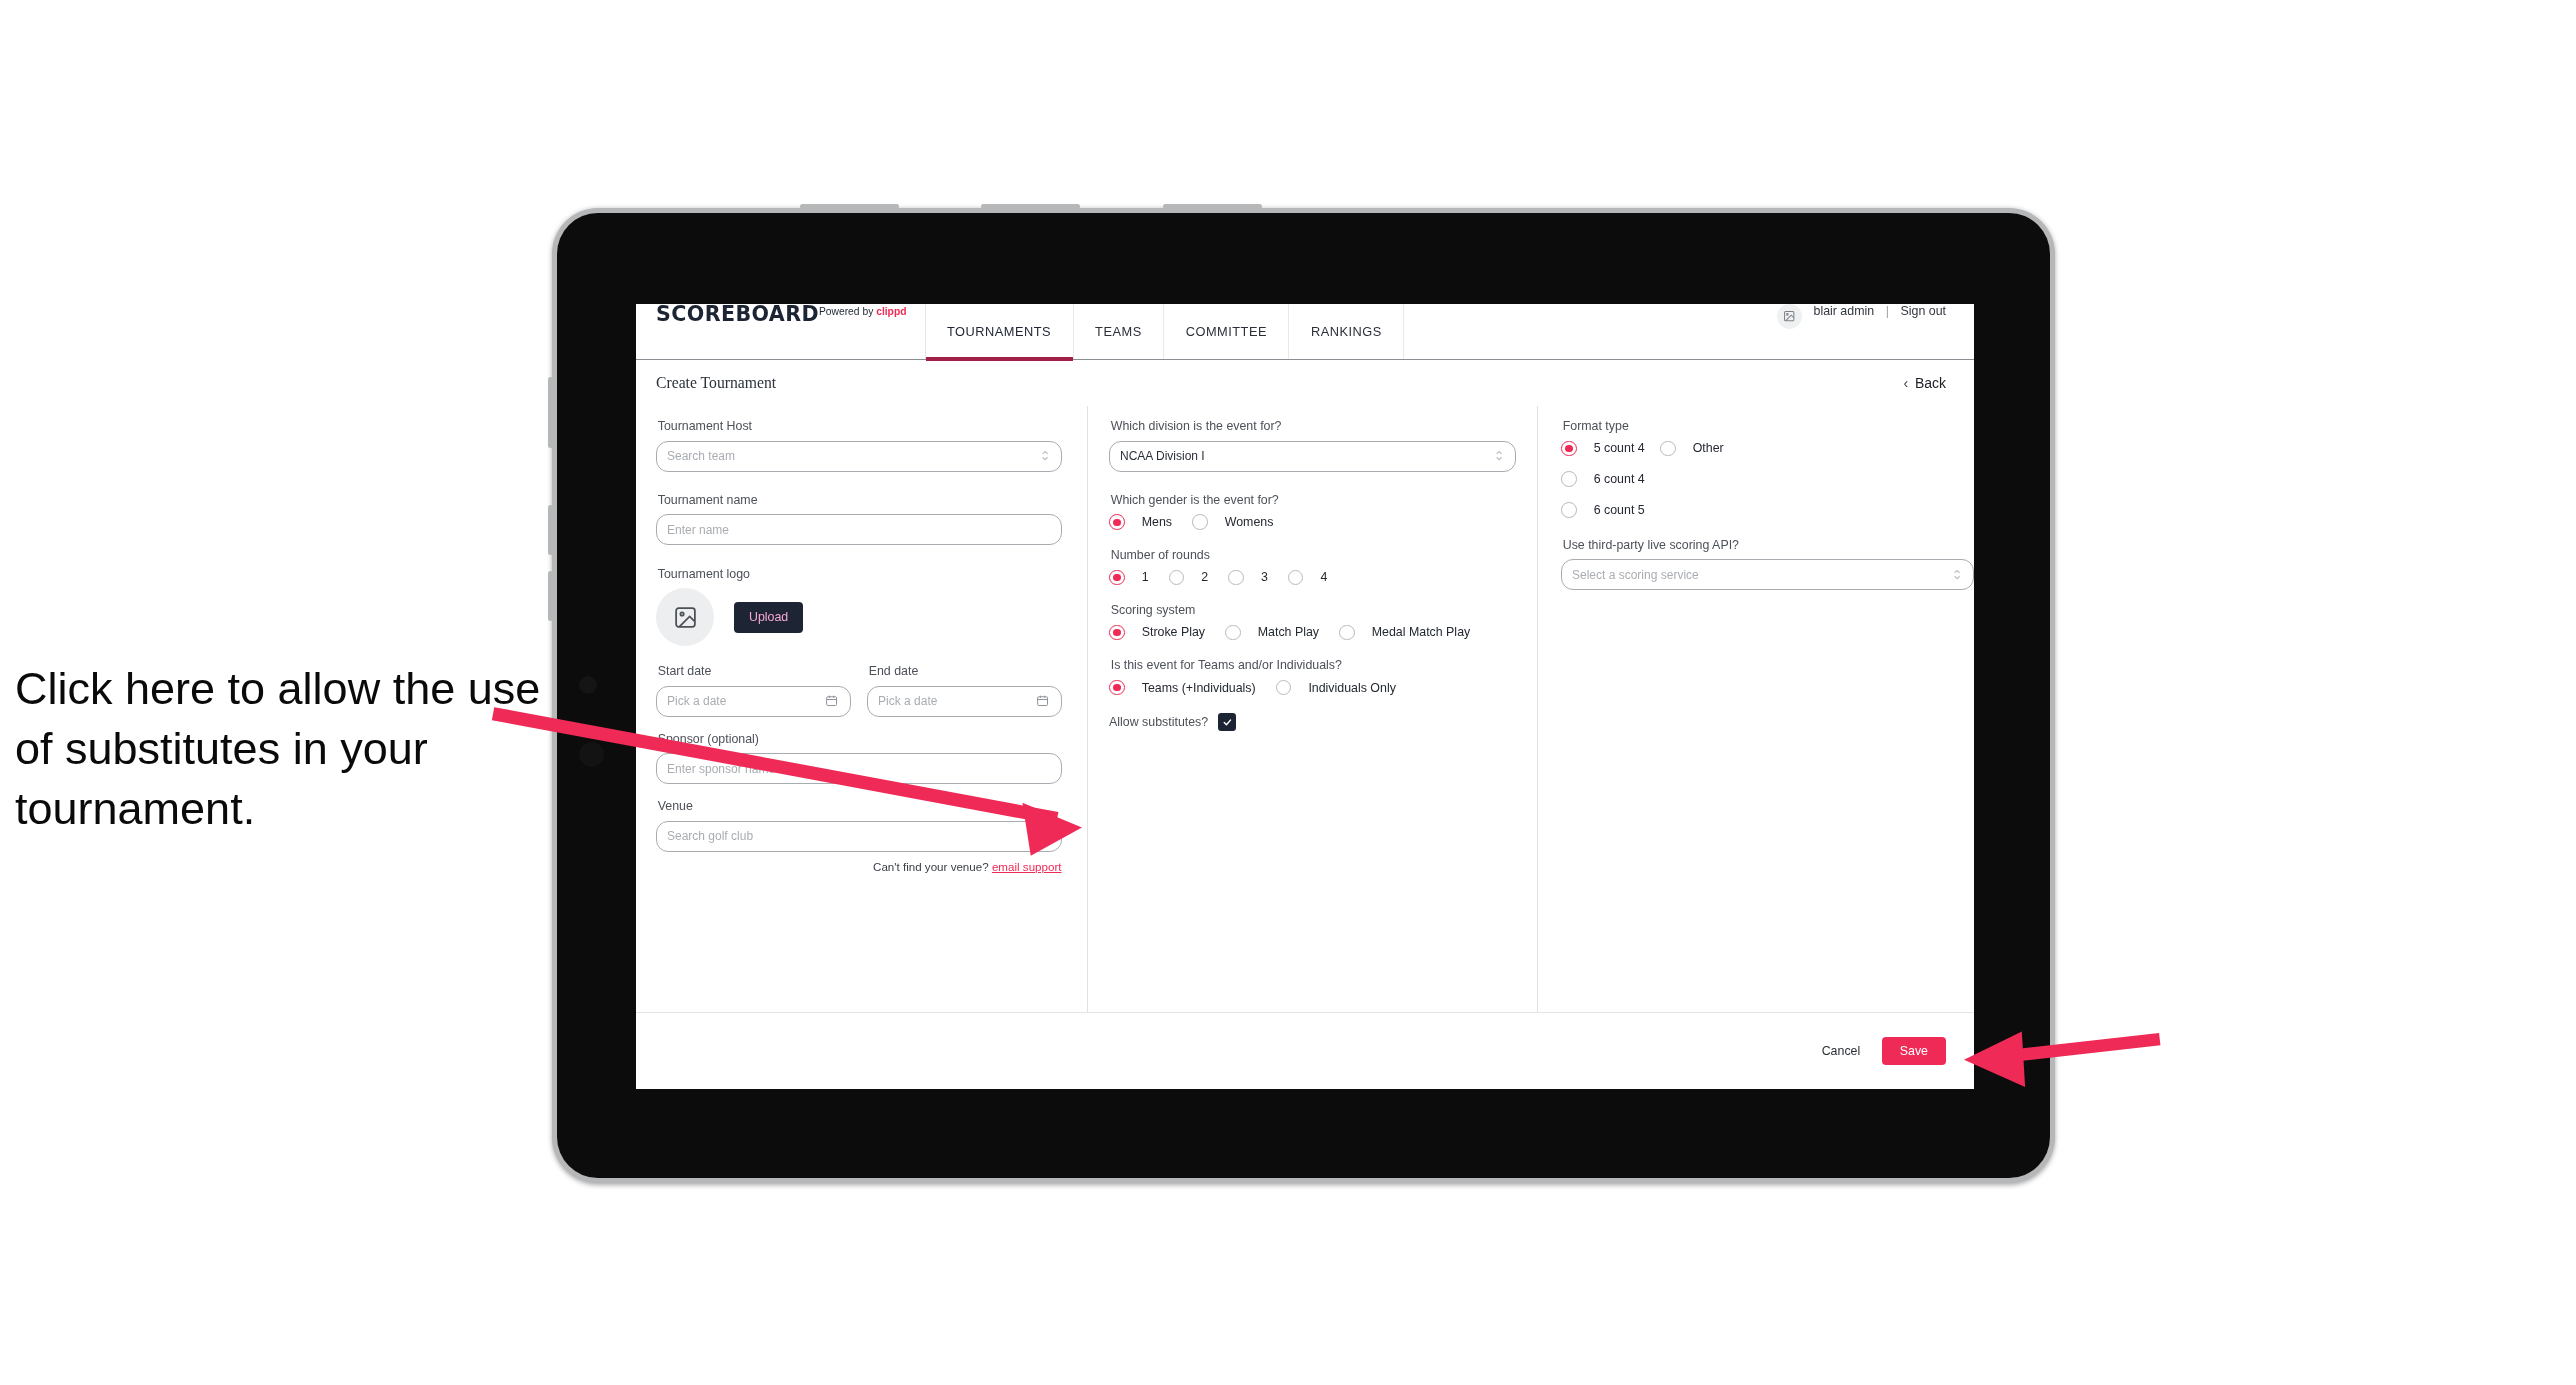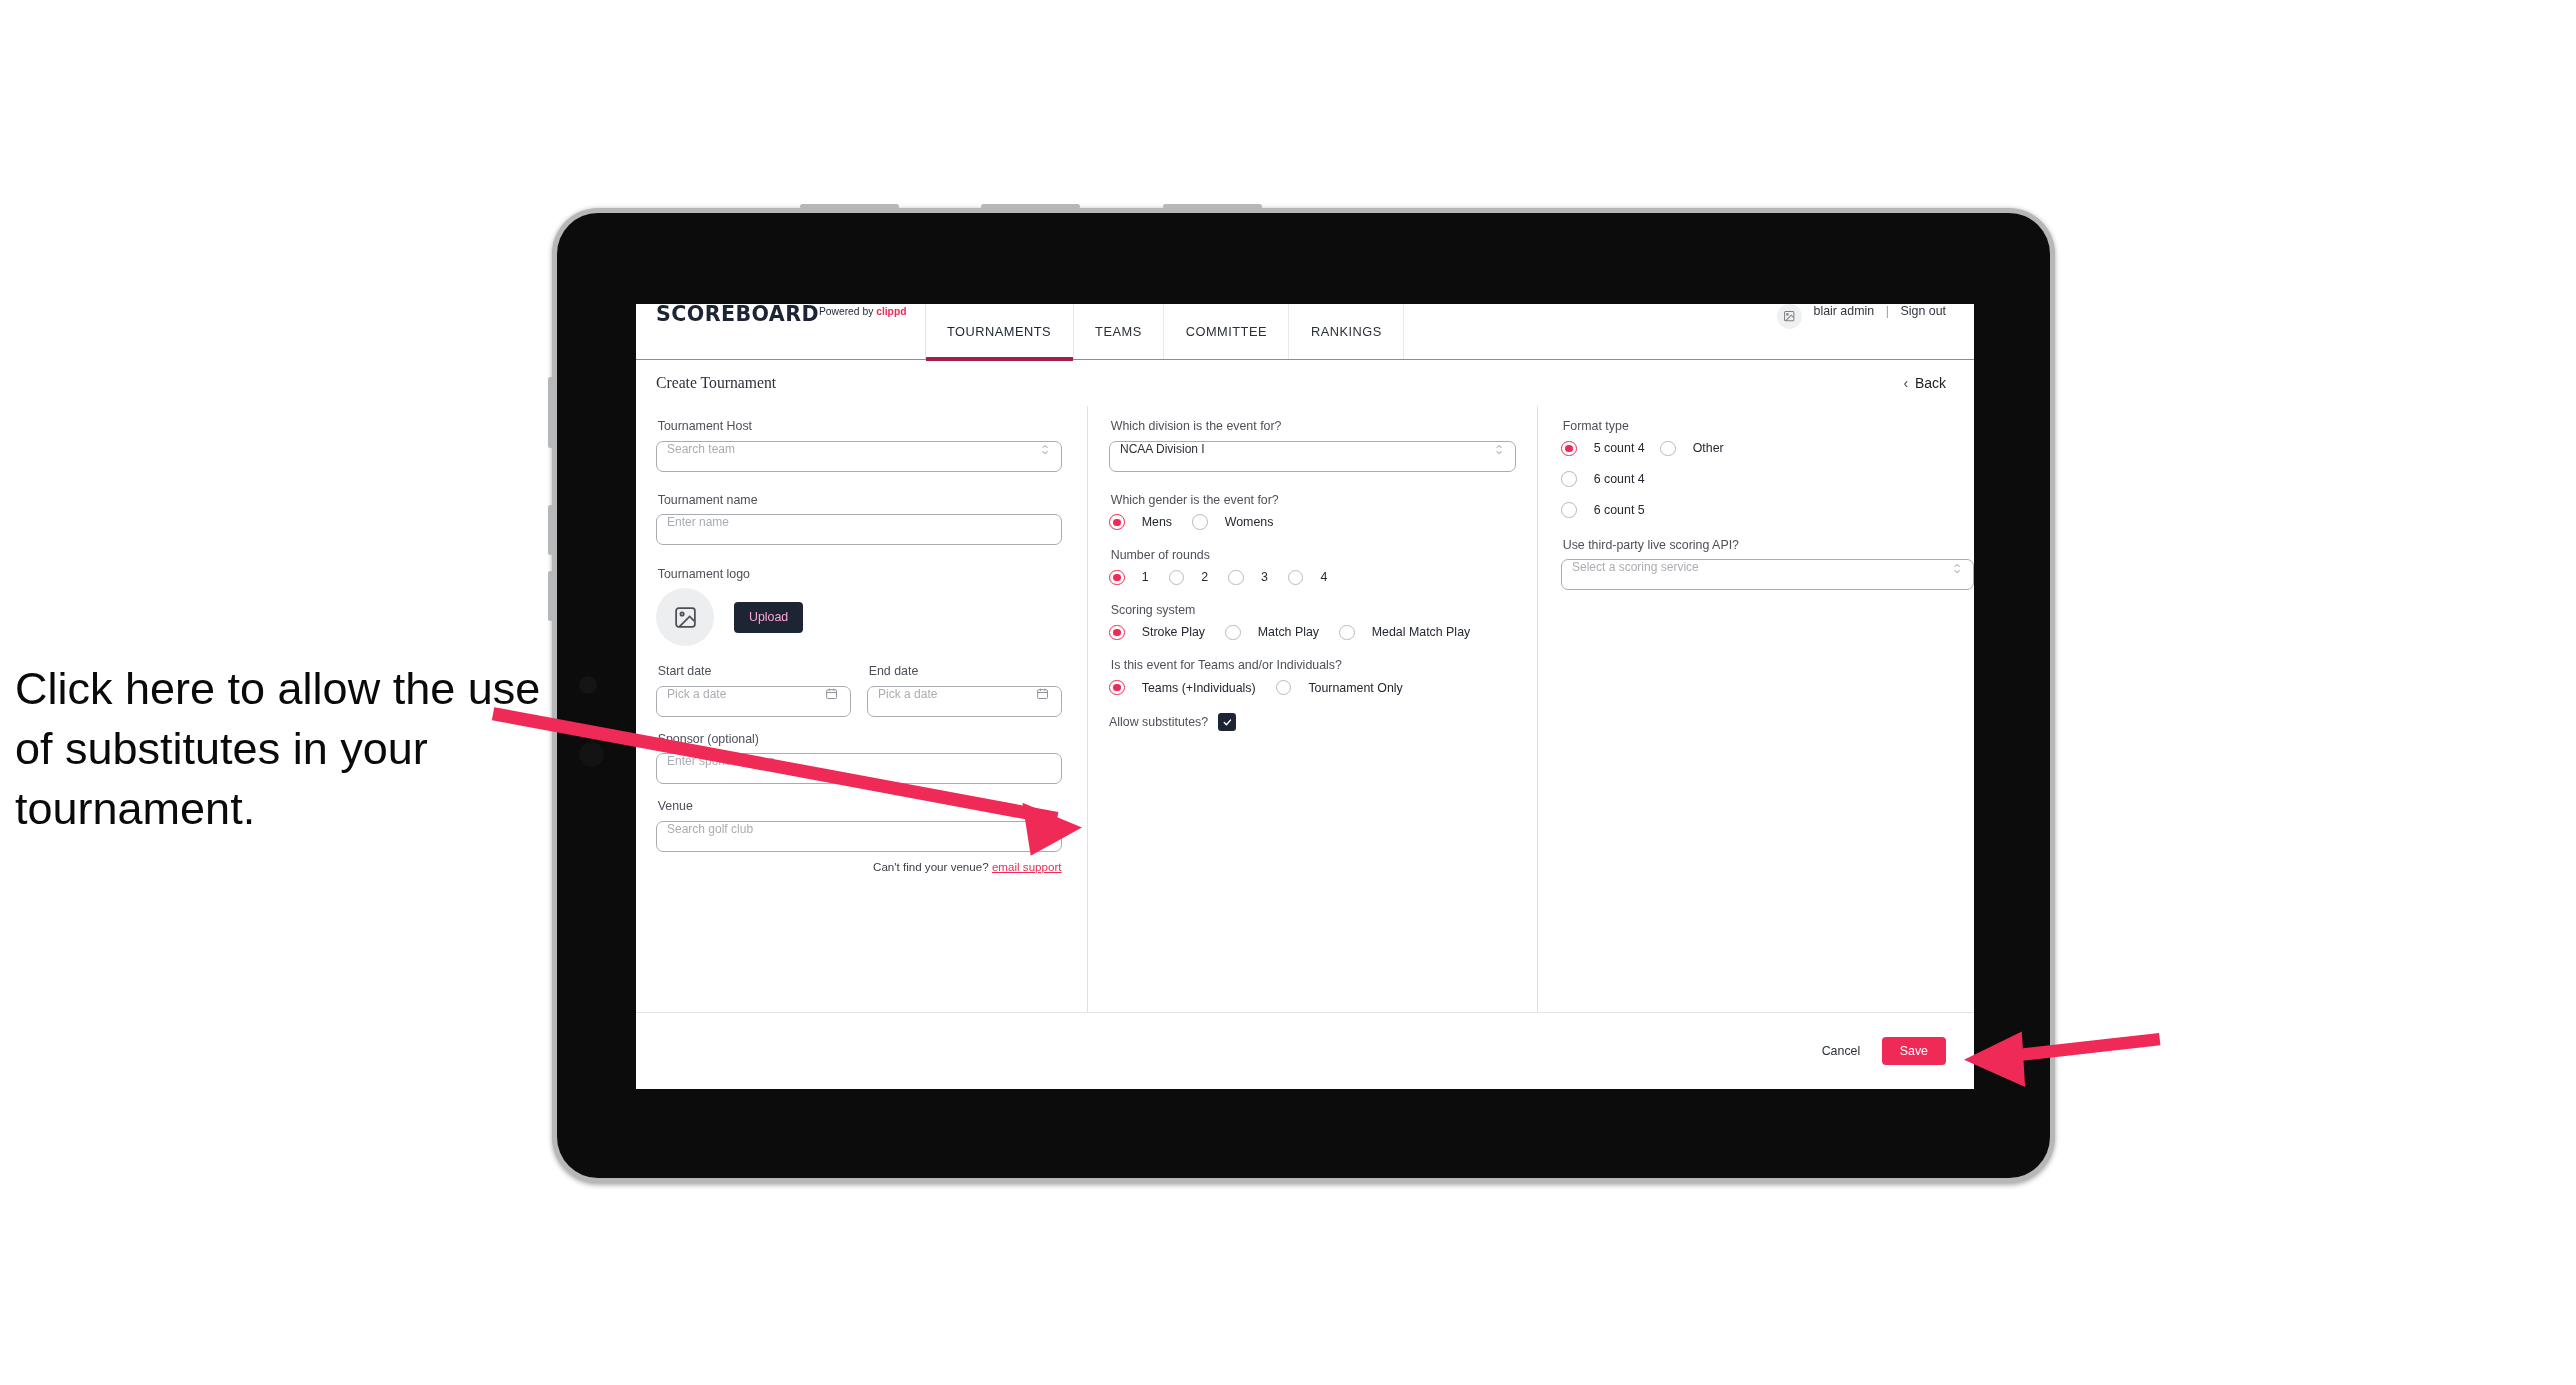--- a/index.html
+++ b/index.html
@@ -70,22 +70,22 @@
   
   .body{display:flex;height:606px;}
   .col{padding:13.2px 0 0 0;box-sizing:border-box;}
   .col1{width:463px;padding-left:20px;padding-right:25px;}
   .col2{width:463px;padding-left:21.5px;padding-right:21.5px;border-left:0.8px solid #dfe1e3;}
   .col3{flex:1;padding-left:23px;border-left:0.8px solid #dfe1e3;}
 
   .flabel{font-size:12.4px;color:#4c5058;margin:0 0 7.4px 1.7px;}
 
   .input{
-    height:31px;border:0.8px solid #a8acb1;border-radius:7px;background:#fff;
-    display:flex;padding:0 10px;box-sizing:border-box;
+    height:31px;border:0.8px solid #a8acb1;border-radius:12px;background:#fff;
+    display:flex;align-items:center;padding:0 10px;box-sizing:border-box;
     font-size:12px;color:#2b3038;
   }
   .input .val{flex:1;}
   .input .ph-t{flex:1;color:#a9adb2;}
   .selarrow{width:11.6px;height:16.5px;flex:none;display:flex;align-items:center;justify-content:center;color:#b9bdc2;}
   .calicon{width:15px;height:15px;flex:none;color:#8d9299;}
   .mb24{margin-bottom:21.5px;}
   .mb18{margin-bottom:15px;}
 
   
@@ -334,21 +334,21 @@
         <div class="flabel">Is this event for Teams and/or Individuals?</div>
         <div class="radios">
           <div class="radio">
             <span class="rdot on">
                 <i></i>
               </span>
             <span>Teams (+Individuals)</span>
           </div>
           <div class="radio">
             <span class="rdot"></span>
-            <span>Tournament Only</span>
+            <span>Individuals Only</span>
           </div>
         </div>
 
         <div class="checkrow">
           <span>Allow substitutes?</span>
           <span class="cbox">
             <svg width="10.7" height="10.7" viewBox="0 0 24 24" fill="none" stroke="#ffffff" stroke-width="3.2" stroke-linecap="round" stroke-linejoin="round">
                 <path d="M5 12.5l5 5L19 7"></path>
               </svg>
           </span>

